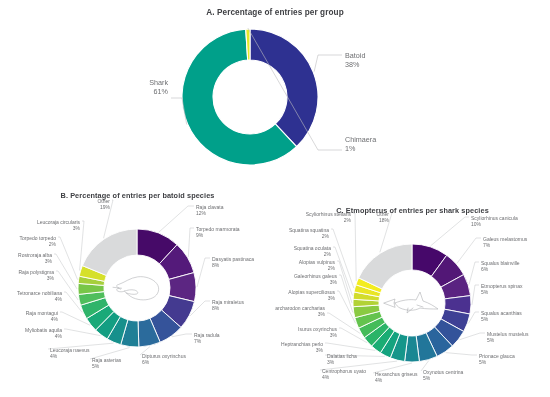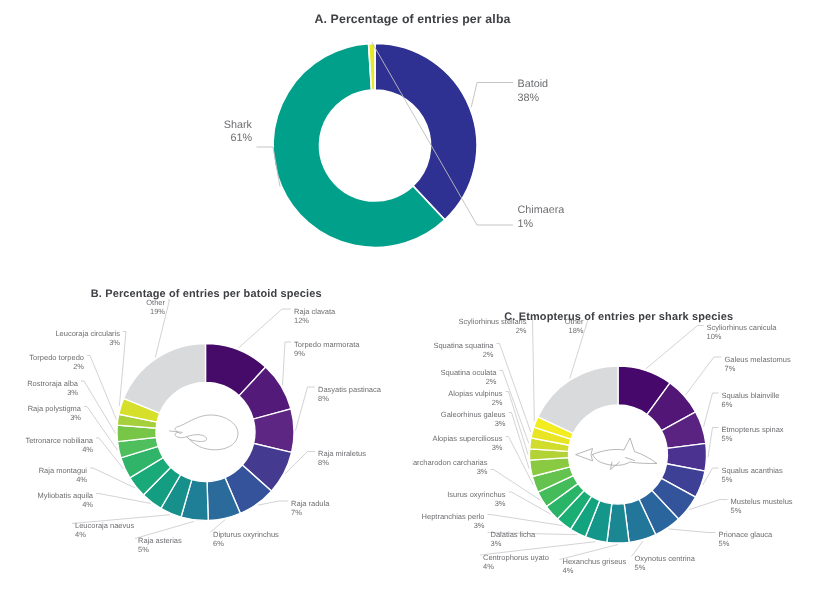--- a/index.html
+++ b/index.html
@@ -37,21 +37,21 @@
   .leader{stroke:#bdbec0;stroke-width:.45;fill:none;}
   .leader-a{stroke:#bdbec0;stroke-width:.6;fill:none;}
   .slice{stroke:#ffffff;stroke-width:.9;}
   .slice-a{stroke:#ffffff;stroke-width:1.1;}
   .fish{fill:none;stroke:#a7a9ac;stroke-width:.55;stroke-linejoin:round;stroke-linecap:round;}
 </style>
 </head>
 <body>
 
 <div class="panel" id="panel-a">
-  <div class="chart-title">A. Percentage of entries per alba</div>
+  <div class="chart-title">A. Percentage of entries per group</div>
   <svg id="svg-a" width="550" height="196" viewBox="0 0 550 196">
       <path d="M250 29 A68 68 0 0 1 296.5492032031508 146.569866664656 L275.32824291936146 123.97183921459222 A37 37 0 0 0 250 60 Z" fill="#2e3191" class="slice-a"></path>
       <path d="M296.5492032031508 146.569866664656 A68 68 0 1 1 245.73024467200665 29.134182466877533 L247.67675077741538 60.07301104815395 A37 37 0 1 0 275.32824291936146 123.97183921459222 Z" fill="#00a08a" class="slice-a"></path>
       <path d="M245.73024467200665 29.134182466877533 A68 68 0 0 1 250 29 L250 60 A37 37 0 0 0 247.67675077741538 60.07301104815395 Z" fill="#e3e829" class="slice-a"></path>
       <path d="M314.15457752628936 71.59940586475723 L318 55 L342 55" class="leader-a"></path>
       <text x="345" y="58" class="lbl-a" text-anchor="start">Batoid</text>
       <text x="345" y="67" class="lbl-a" text-anchor="start">38%</text>
       <path d="M186.67493082780533 124.4032044537999 L182 98 L171 98" class="leader-a"></path>
       <text x="168" y="85" class="lbl-a" text-anchor="end">Shark</text>
       <text x="168" y="94" class="lbl-a" text-anchor="end">61%</text>

